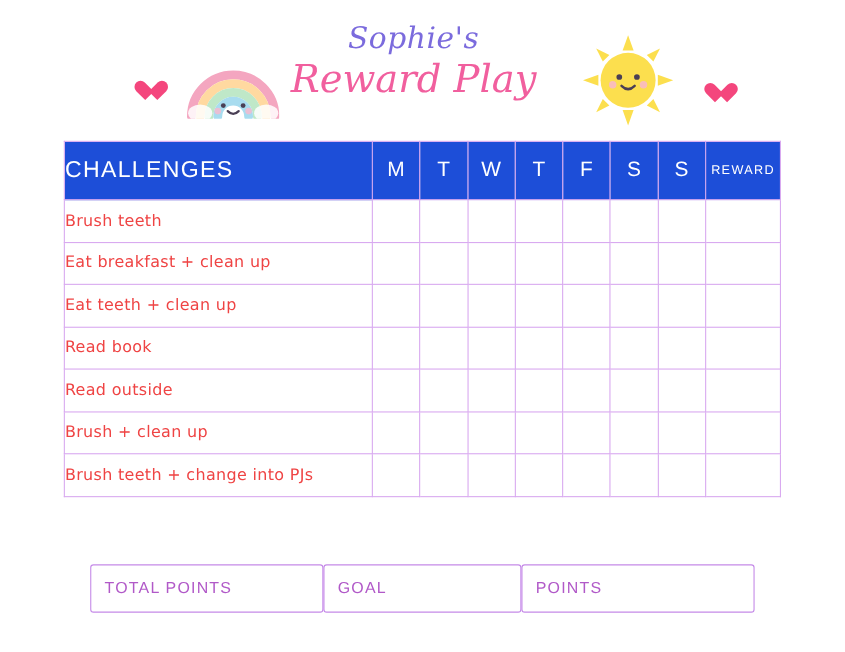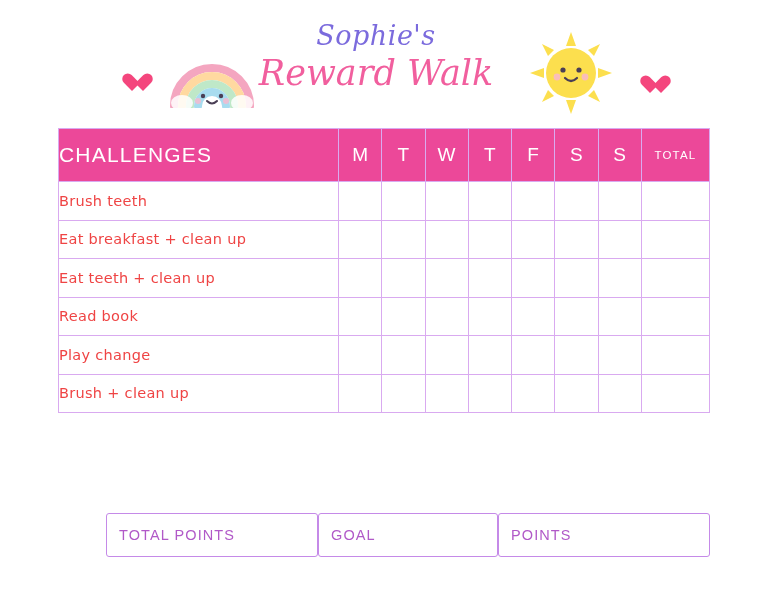--- a/index.html
+++ b/index.html
@@ -107,21 +107,21 @@
   table.chart {
     border-collapse: collapse;
     width: 652px;
     table-layout: fixed;
   }
   table.chart th, table.chart td {
     border: 1px solid #d9aaf0;
     padding: 0;
   }
   thead th {
-    background: #ec4899;
+    background: #1d4ed8;
     border: 1px solid #e3a9f5;
     height: 52px;
     color: #ffffff;
     font-weight: normal;
   }
   th.challenge-head {
     text-align: left;
     padding-left: 17px;
     font-size: 21px;
     letter-spacing: 1.2px;
@@ -150,21 +150,21 @@
     background: #ffffff;
   }
 
   
   .footer {
     position: absolute;
     left: 58px;
     top: 513px;
     width: 652px;
     display: flex;
-    justify-content: flex-end;
+    justify-content: center;
   }
   .foot-box {
     border: 1px solid #c58ae8;
     border-radius: 3px;
     height: 44px;
     box-sizing: border-box;
     display: flex;
     align-items: center;
     padding-left: 12px;
   }
@@ -198,21 +198,21 @@
         <circle cx="33" cy="40" r="2.2" fill="#4a3f55"></circle>
         <circle cx="51" cy="40" r="2.2" fill="#4a3f55"></circle>
         <path d="M37 45 Q42 50 47 45" fill="none" stroke="#4a3f55" stroke-width="2" stroke-linecap="round"></path>
         <circle cx="28" cy="45" r="3" fill="#f9b8cd" opacity="0.8"></circle>
         <circle cx="56" cy="45" r="3" fill="#f9b8cd" opacity="0.8"></circle>
       </svg>
     </div>
 
     <div class="title-block">
       <div class="title-line1">Sophie's</div>
-      <div class="title-line2">Reward Walk</div>
+      <div class="title-line2">Reward Play</div>
     </div>
 
     <div class="sun">
       <svg viewBox="0 0 86 86" width="86" height="86" aria-hidden="true">
         <g fill="#fcdf4e">
           <circle cx="43" cy="43" r="25"></circle>
           <path d="M43 2 L48 16 L38 16 Z"></path>
           <path d="M43 84 L48 70 L38 70 Z"></path>
           <path d="M2 43 L16 38 L16 48 Z"></path>
           <path d="M84 43 L70 38 L70 48 Z"></path>
@@ -248,21 +248,21 @@
       <thead>
         <tr>
           <th class="challenge-head">CHALLENGES</th>
           <th class="day-head">M</th>
           <th class="day-head">T</th>
           <th class="day-head">W</th>
           <th class="day-head">T</th>
           <th class="day-head">F</th>
           <th class="day-head">S</th>
           <th class="day-head">S</th>
-          <th class="points-head">TOTAL</th>
+          <th class="points-head">REWARD</th>
         </tr>
       </thead>
       <tbody>
         <tr>
           <td class="task">Brush teeth</td>
           <td class="cell"></td>
           <td class="cell"></td>
           <td class="cell"></td>
           <td class="cell"></td>
           <td class="cell"></td>
@@ -297,32 +297,43 @@
           <td class="cell"></td>
           <td class="cell"></td>
           <td class="cell"></td>
           <td class="cell"></td>
           <td class="cell"></td>
           <td class="cell"></td>
           <td class="cell"></td>
           <td class="cell"></td>
         </tr>
         <tr>
-          <td class="task">Play change</td>
+          <td class="task">Read outside</td>
           <td class="cell"></td>
           <td class="cell"></td>
           <td class="cell"></td>
           <td class="cell"></td>
           <td class="cell"></td>
           <td class="cell"></td>
           <td class="cell"></td>
           <td class="cell"></td>
         </tr>
         <tr>
           <td class="task">Brush + clean up</td>
+          <td class="cell"></td>
+          <td class="cell"></td>
+          <td class="cell"></td>
+          <td class="cell"></td>
+          <td class="cell"></td>
+          <td class="cell"></td>
+          <td class="cell"></td>
+          <td class="cell"></td>
+        </tr>
+        <tr>
+          <td class="task">Brush teeth + change into PJs</td>
           <td class="cell"></td>
           <td class="cell"></td>
           <td class="cell"></td>
           <td class="cell"></td>
           <td class="cell"></td>
           <td class="cell"></td>
           <td class="cell"></td>
           <td class="cell"></td>
         </tr>
       </tbody>

